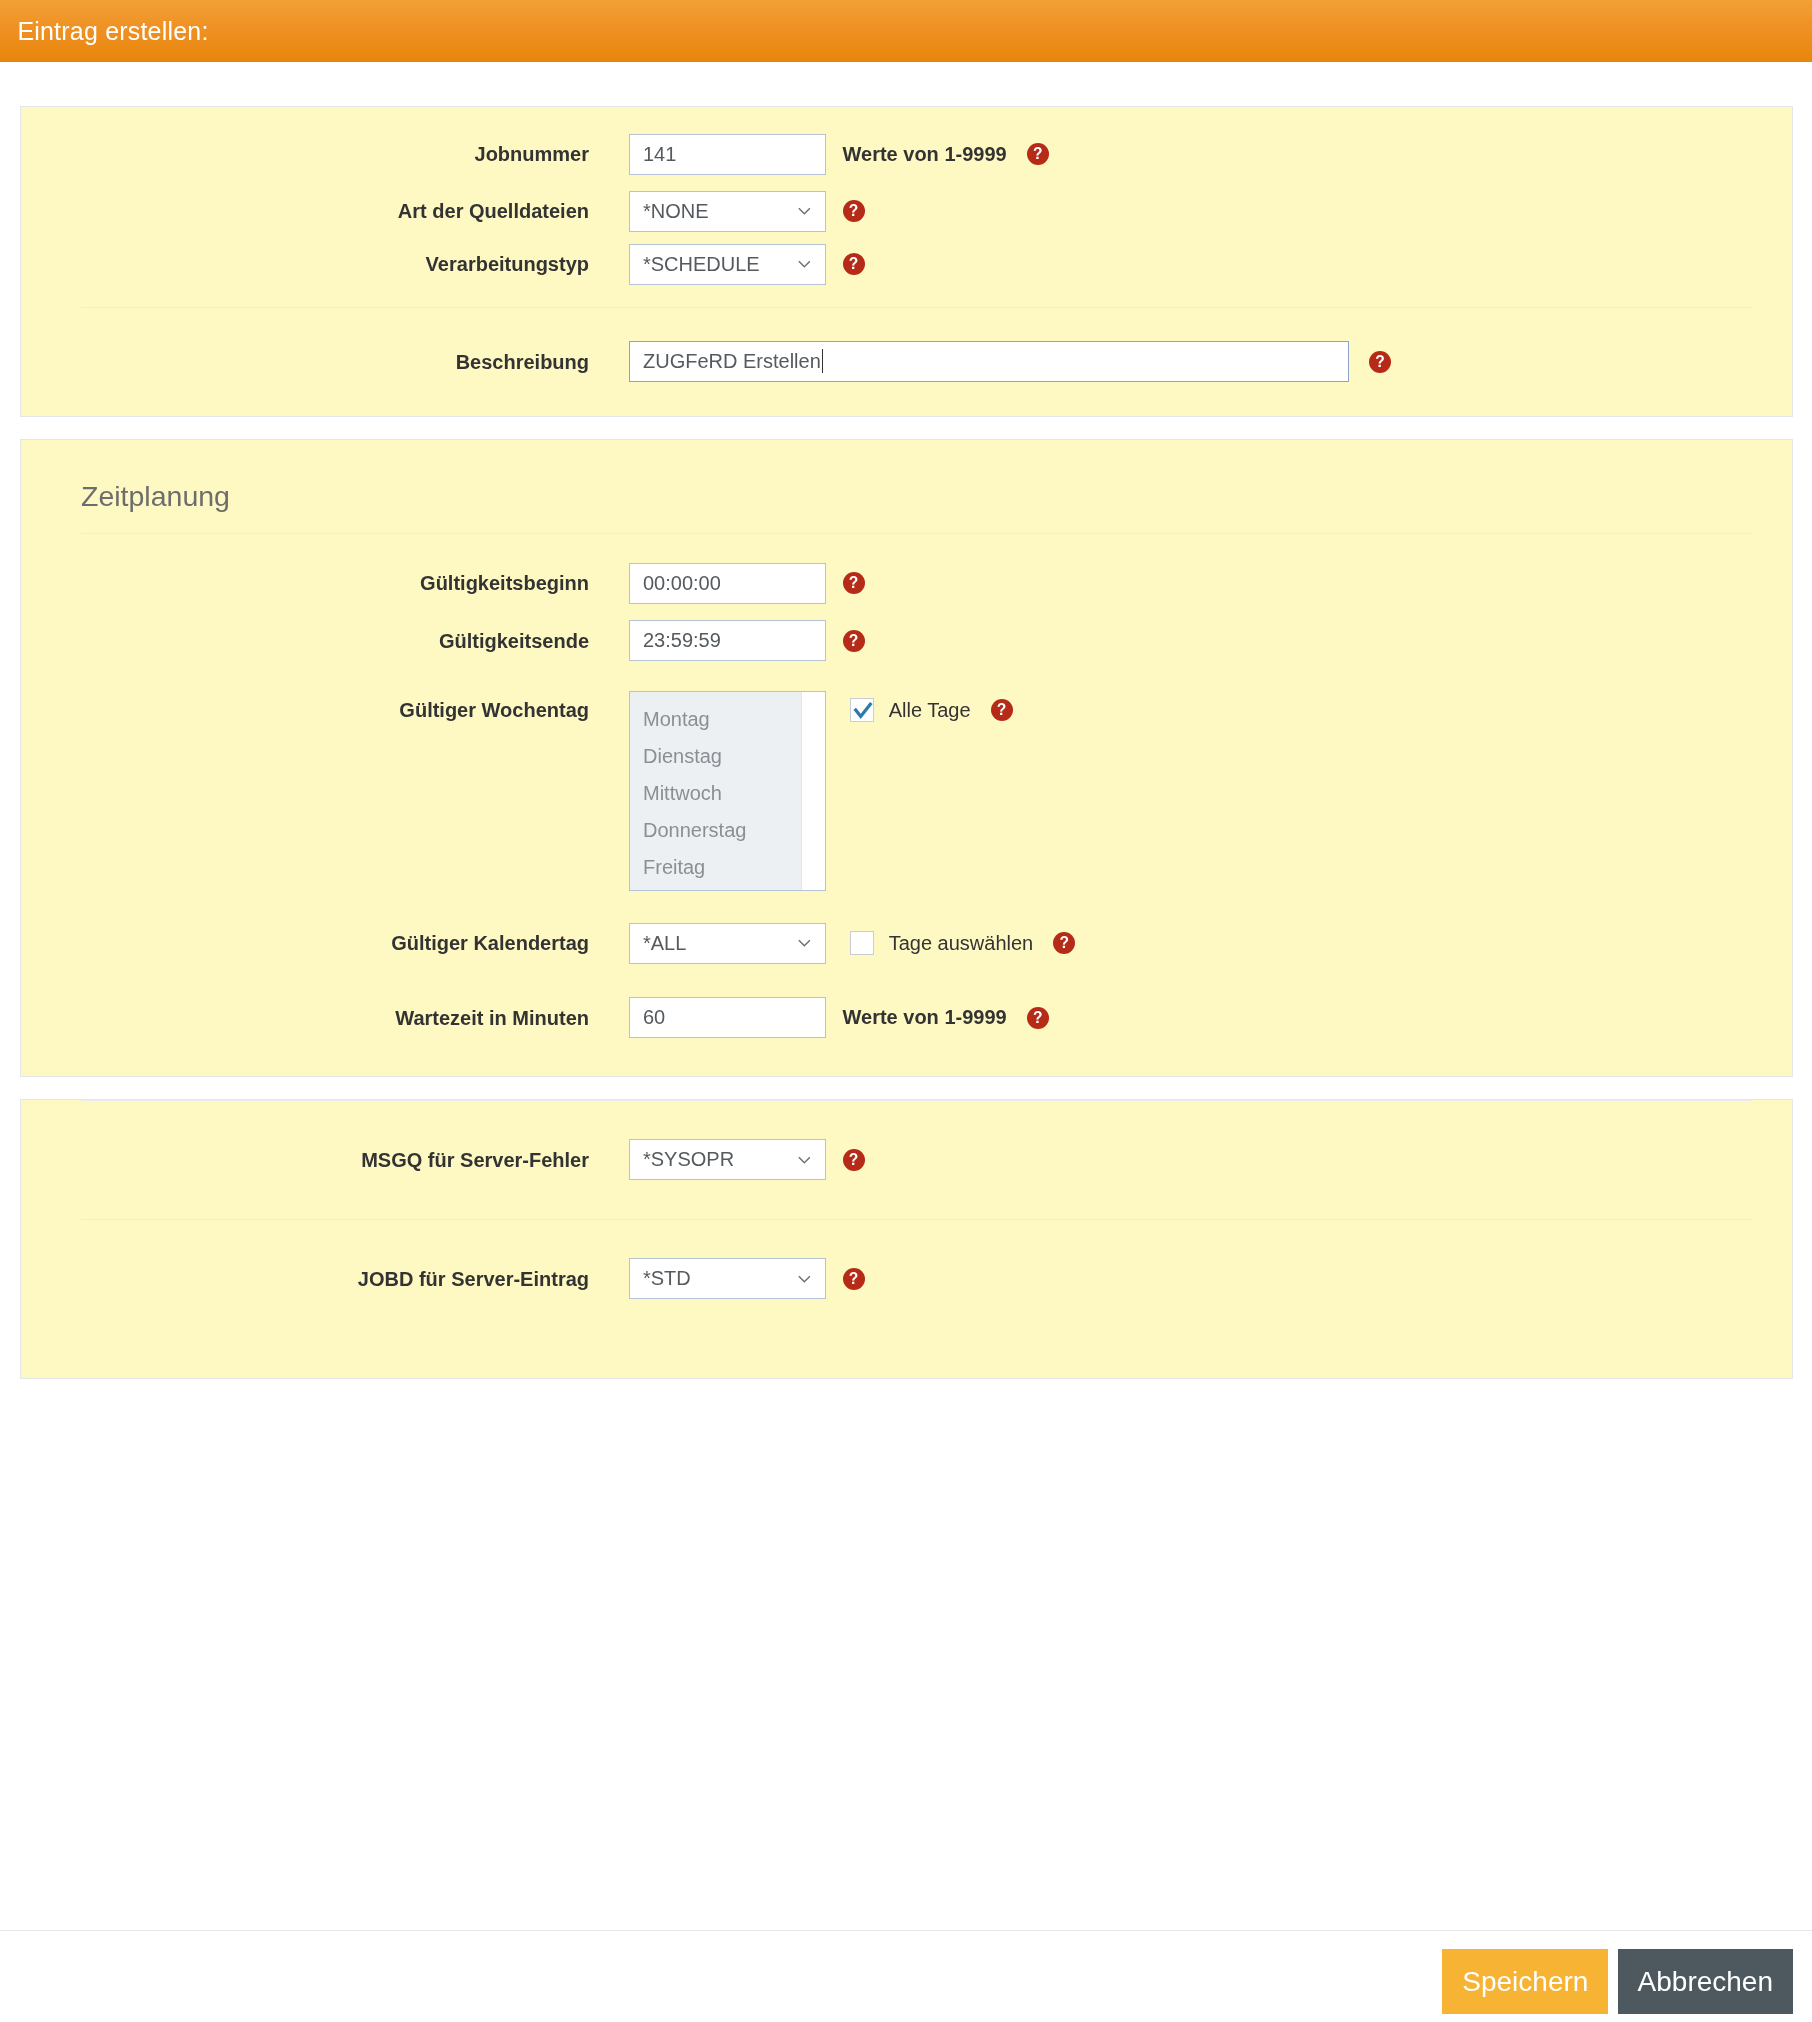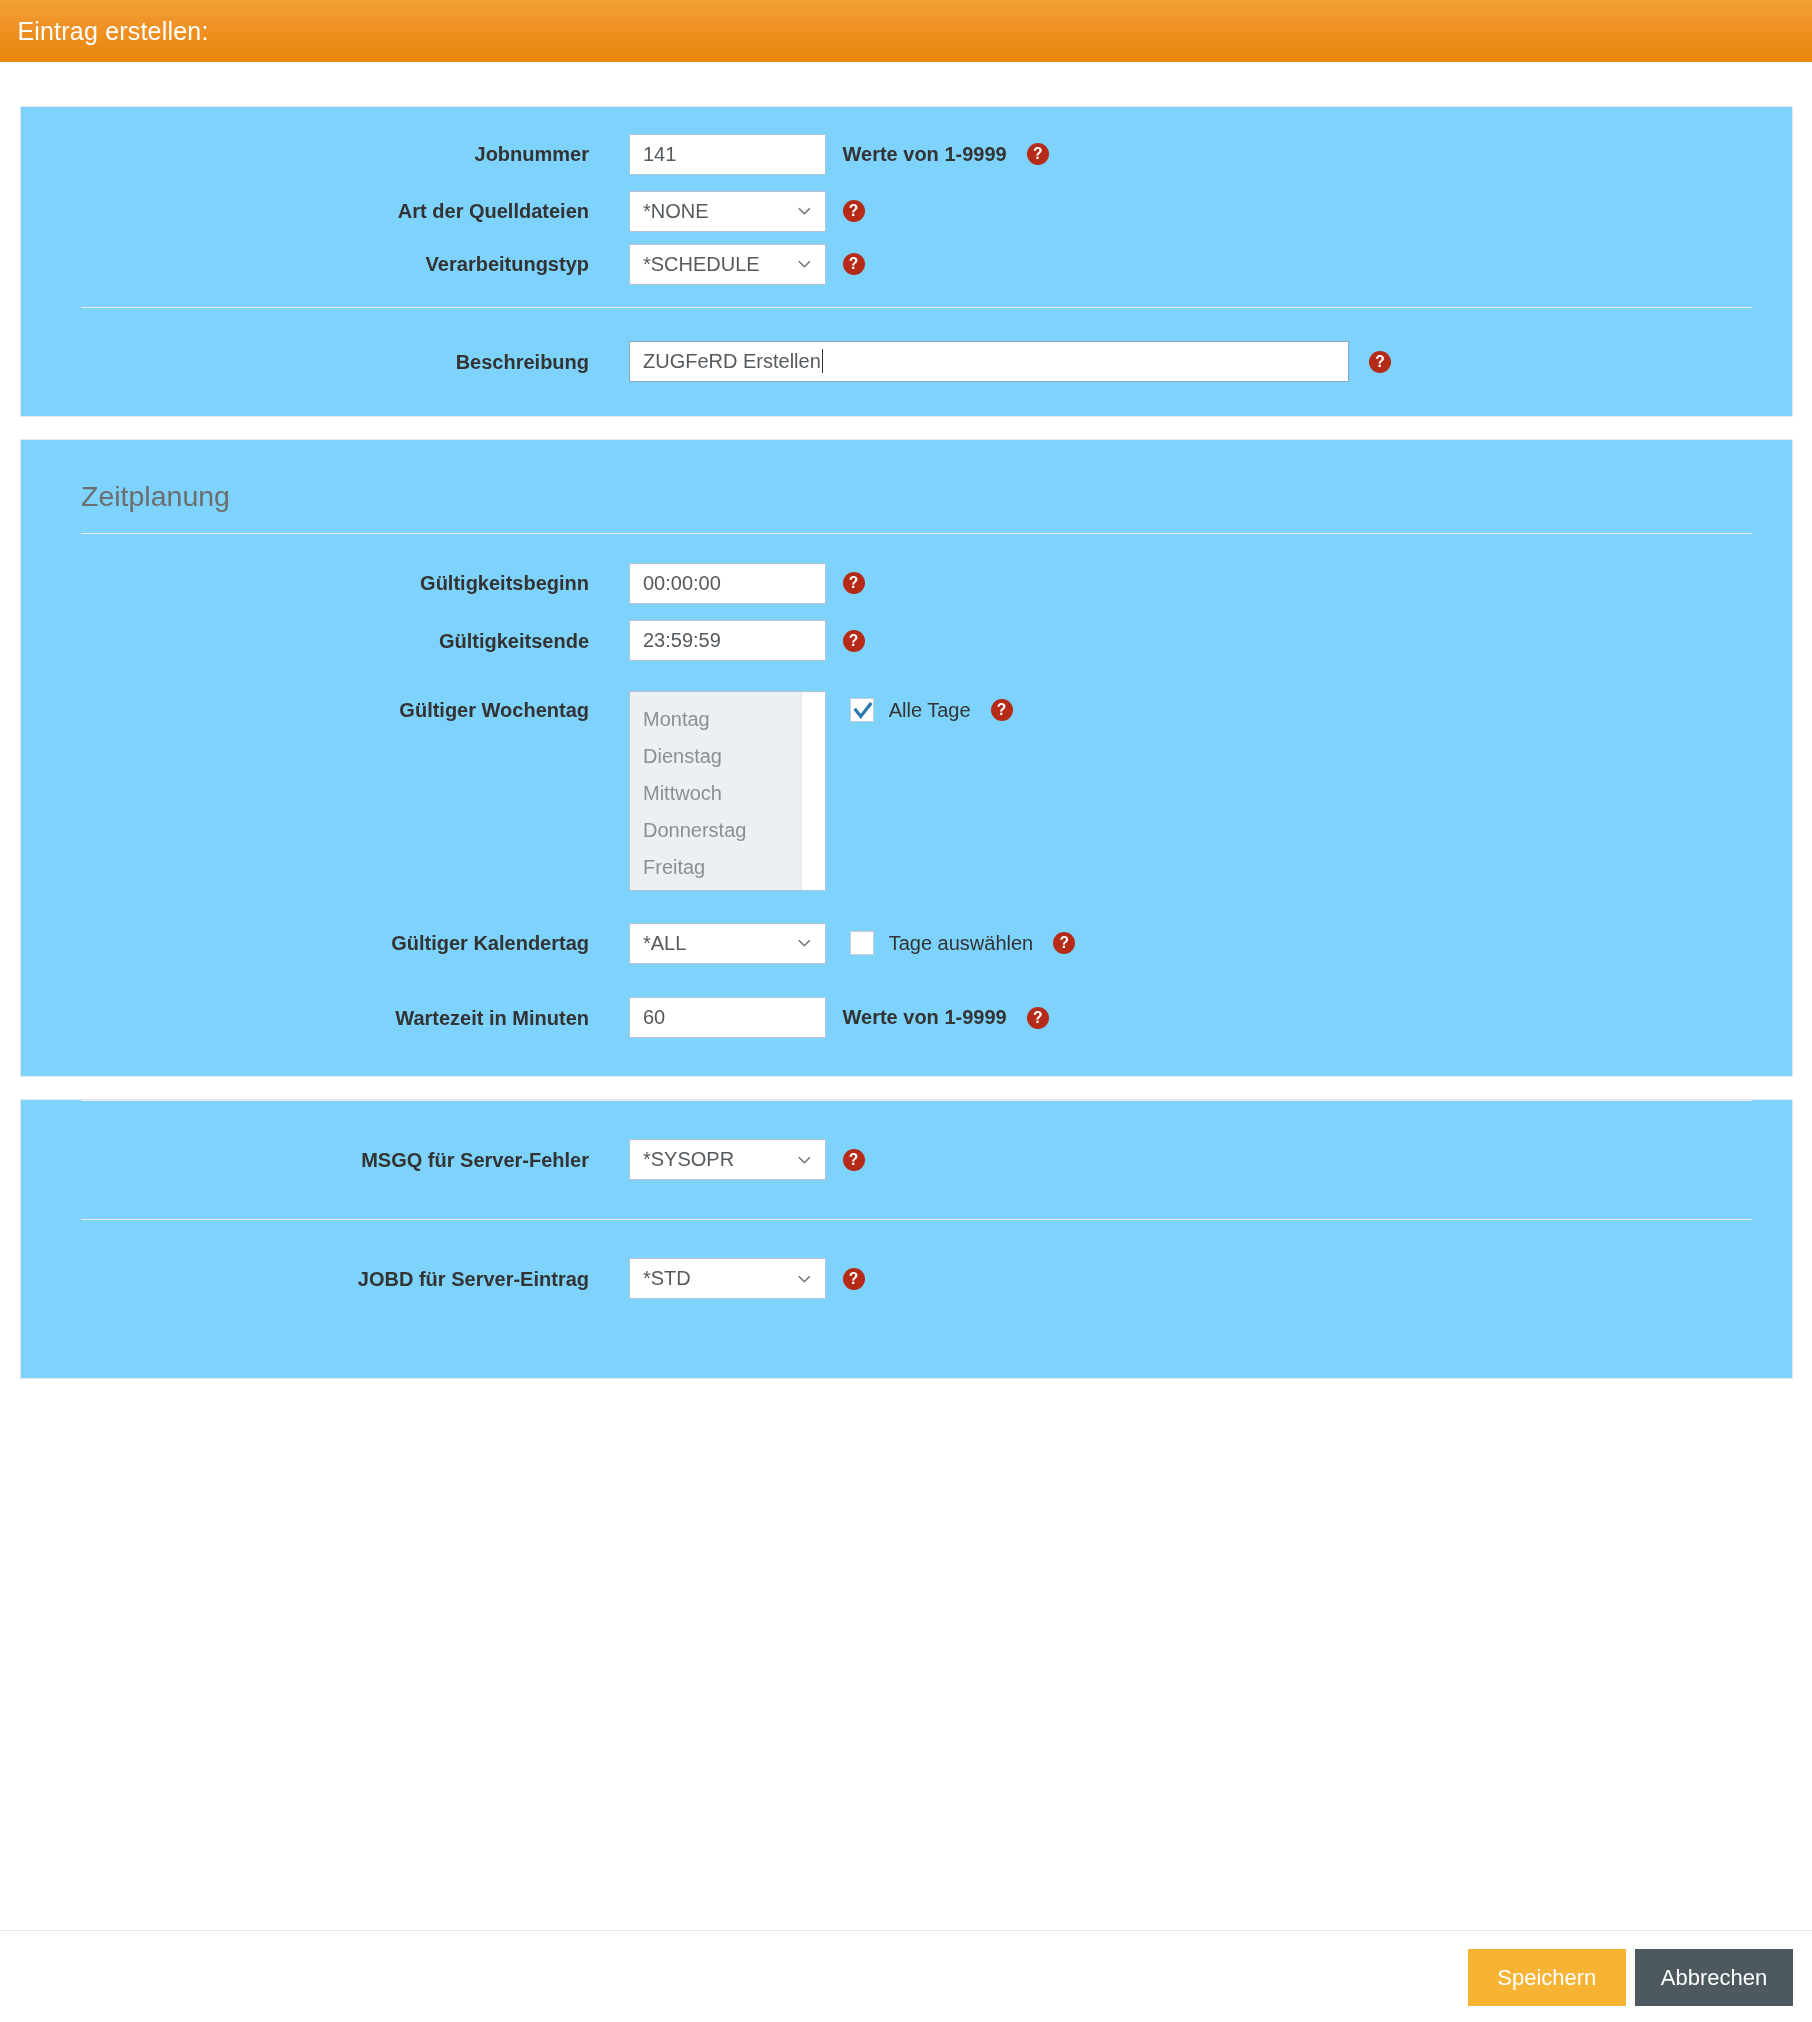--- a/index.html
+++ b/index.html
@@ -28,21 +28,21 @@
   .header-title {
     color: #ffffff;
     font-size: 25px;
     font-weight: 400;
     letter-spacing: 0.2px;
   }
 
   
   .panel {
     border: 0.9px solid #e2e7ec;
-    background: #7dd3fc;
+    background: #fef9c3;
     margin: 0 20px 0 20px;
   }
   #panel-general { margin-top: 44px; }
   #panel-schedule { margin-top: 22px; }
   #panel-advanced { margin-top: 22px; }
 
   .panel-inner { padding: 0 40px; }
 
   .section-heading {
     font-size: 28.5px;
@@ -212,25 +212,25 @@
     top: 1930px;
   }
   .footer-actions {
     position: absolute;
     right: 20px;
     top: 1949px;
     display: flex;
     gap: 9.2px;
   }
   .btn {
-    height: 57px;
+    height: 65px;
     min-width: 158px;
     border: none;
     font-family: "Liberation Sans", sans-serif;
-    font-size: 22px;
+    font-size: 28px;
     color: #ffffff;
     cursor: pointer;
     padding: 0 20px;
   }
   .btn-save { background: #f6b334; }
   .btn-cancel { background: #4d585f; }
 </style>
 </head>
 <body>
 

